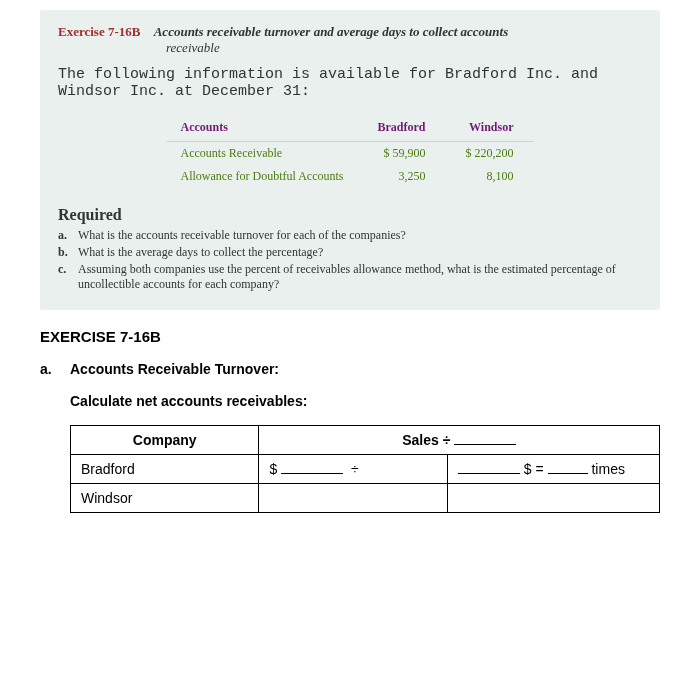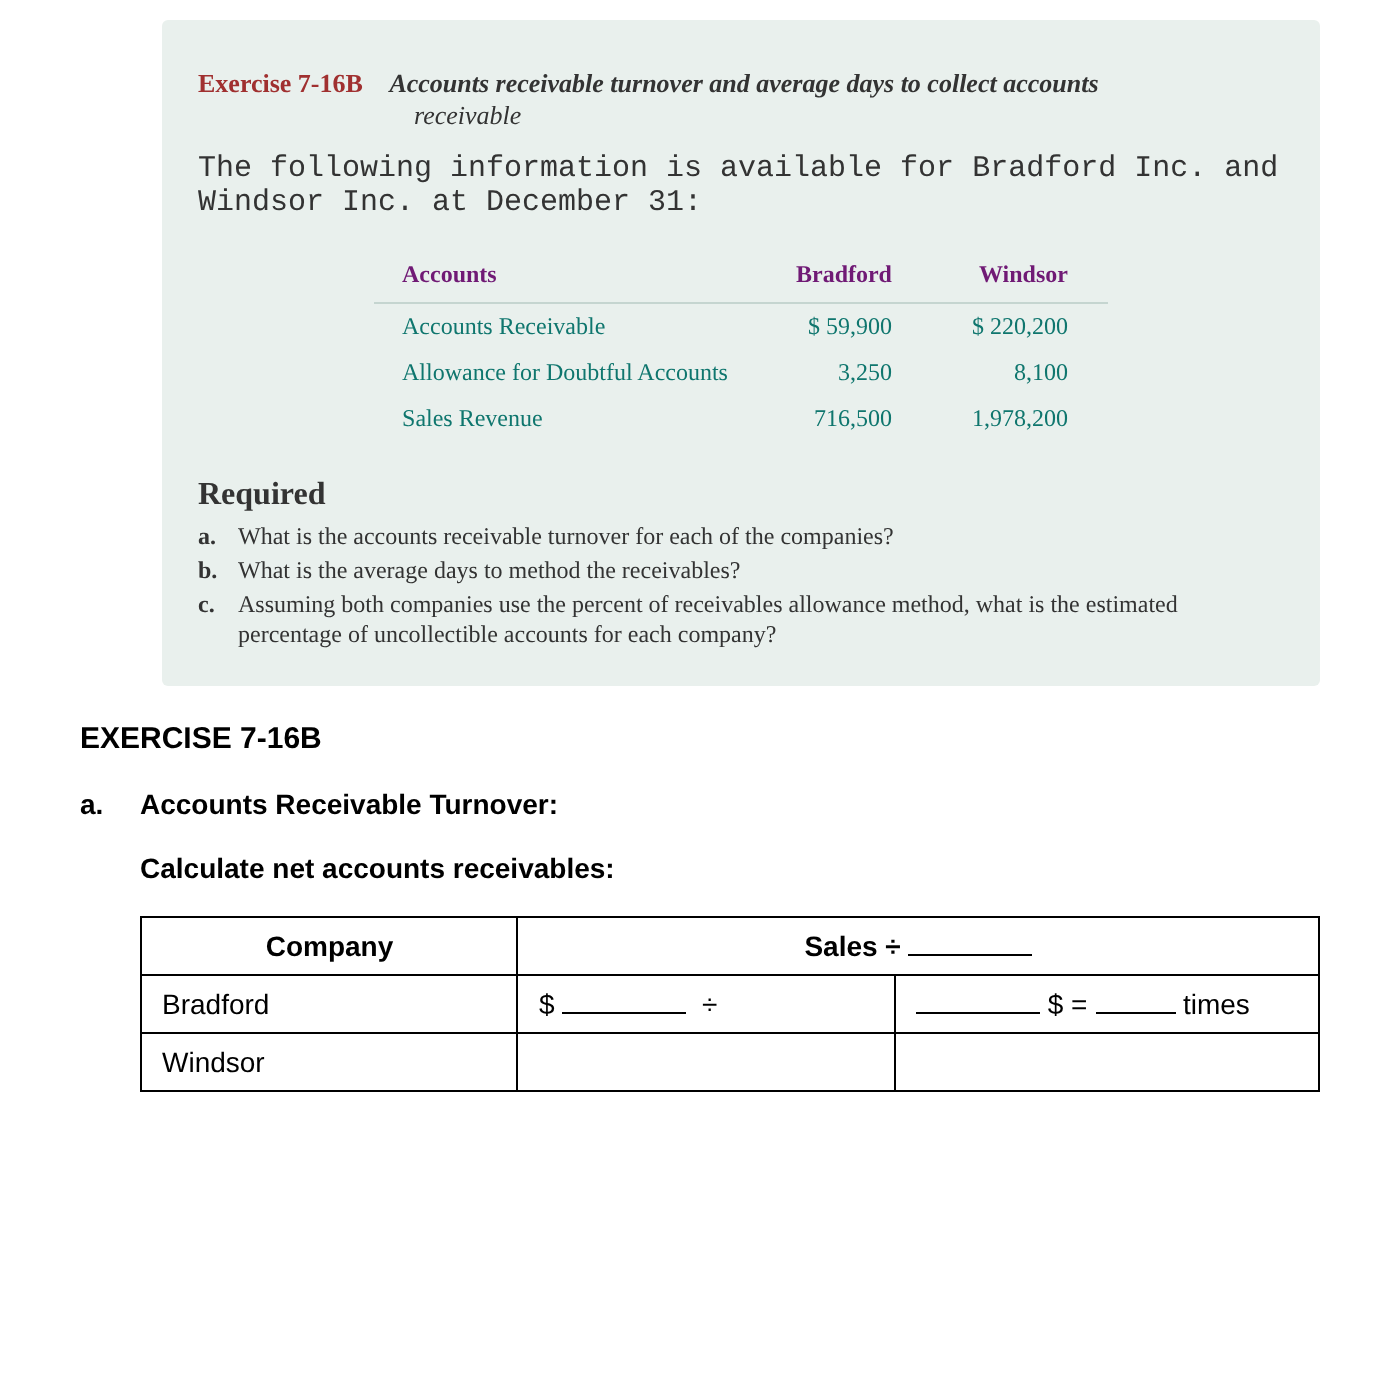--- a/index.html
+++ b/index.html
@@ -7,23 +7,22 @@
       font-family: Georgia, 'Times New Roman', serif;
       background: #fff;
       width: 700px;
       height: 690px;
       padding: 10px 40px;
       font-size: 13px;
       color: #333;
     }
     .exercise-box {
       background: #e9f0ed;
-      padding: 24px 18px 16px 18px;
+      padding: 14px 18px 16px 18px;
       border-radius: 3px;
-      margin-left: 41px;
     }
     .ex-title-line {
       margin-bottom: 10px;
     }
     .ex-num {
       color: #a03030;
       font-weight: bold;
       font-size: 13px;
     }
     .ex-subtitle {
@@ -55,21 +54,21 @@
       color: #701a75;
       border-bottom: 1px solid #c5d5d0;
     }
     .data-table th.num, .data-table td.num {
       text-align: right;
       padding-right: 20px;
       padding-left: 20px;
     }
     .data-table td {
       padding: 4px 14px;
-      color: #0f766e;
+      color: #4d7c0f;
     }
     .data-table td.label {
       text-align: left;
     }
     .required {
       font-weight: bold;
       font-size: 16px;
       margin-bottom: 4px;
     }
     .req-list {
@@ -173,37 +172,32 @@
       <tr>
         <td class="label">Accounts Receivable</td>
         <td class="num">$ 59,900</td>
         <td class="num">$ 220,200</td>
       </tr>
       <tr>
         <td class="label">Allowance for Doubtful Accounts</td>
         <td class="num">3,250</td>
         <td class="num">8,100</td>
       </tr>
-      <tr>
-        <td class="label">Sales Revenue</td>
-        <td class="num">716,500</td>
-        <td class="num">1,978,200</td>
-      </tr>
     </tbody>
   </table>
 
   <div class="required">Required</div>
   <ul class="req-list">
     <li>
       <span class="req-letter">a.</span>
       <span class="req-text">What is the accounts receivable turnover for each of the companies?</span>
     </li>
     <li>
       <span class="req-letter">b.</span>
-      <span class="req-text">What is the average days to method the receivables?</span>
+      <span class="req-text">What is the average days to collect the percentage?</span>
     </li>
     <li>
       <span class="req-letter">c.</span>
       <span class="req-text">Assuming both companies use the percent of receivables allowance method, what is the estimated percentage of uncollectible accounts for each company?</span>
     </li>
   </ul>
 </div>
 
 <div class="worksheet">
   <div class="ws-title">EXERCISE 7-16B</div>

